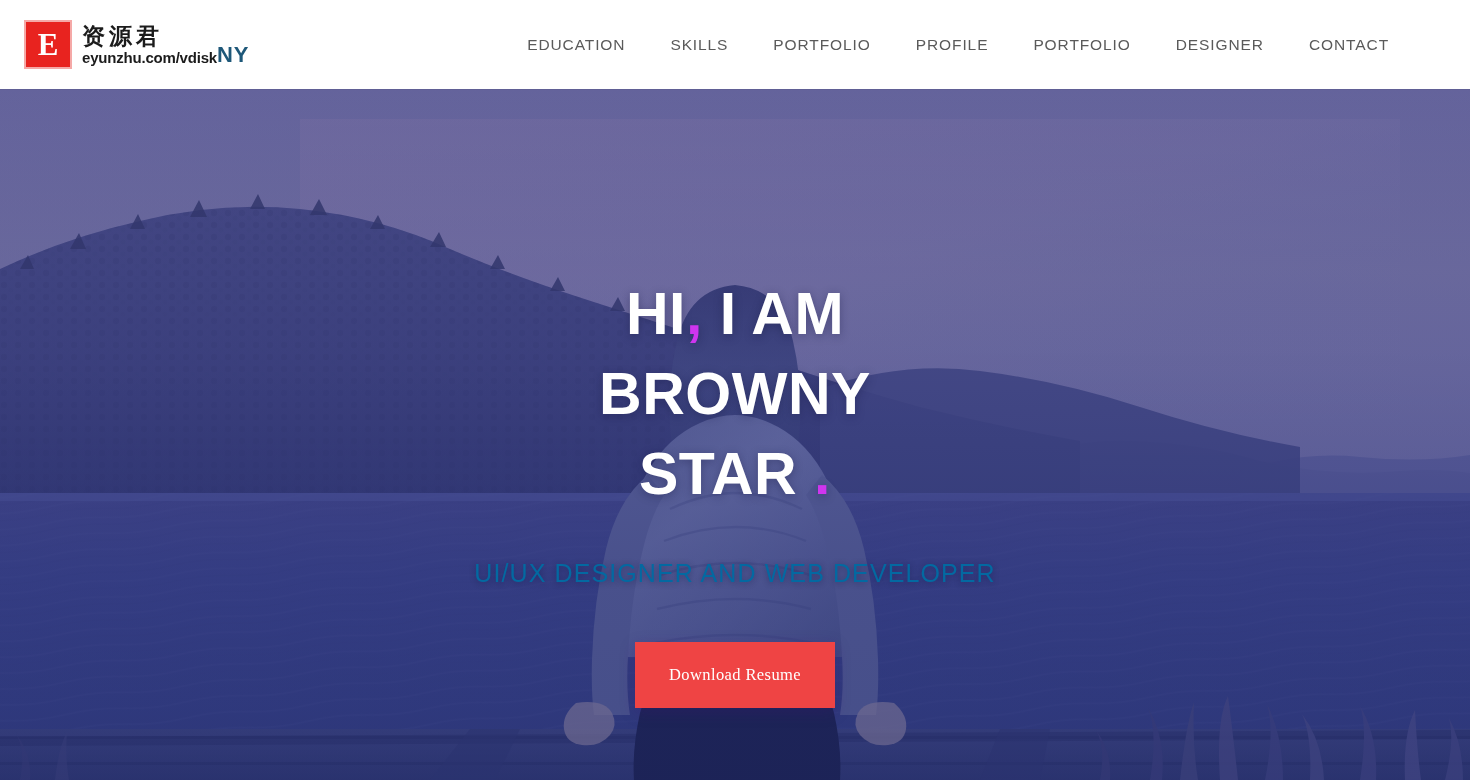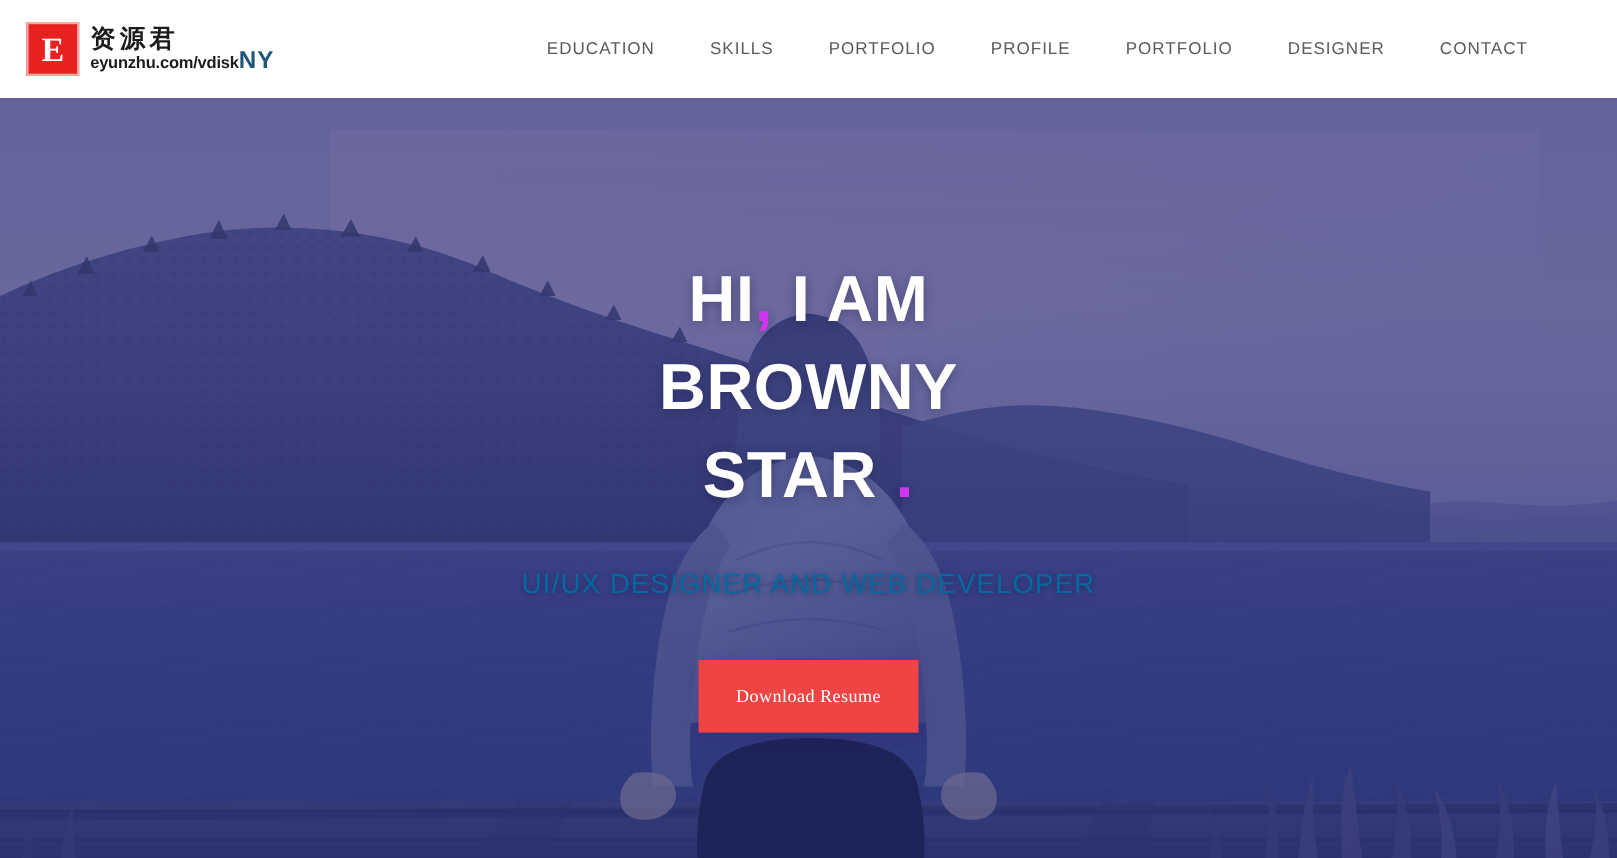--- a/index.html
+++ b/index.html
@@ -72,21 +72,21 @@
     letter-spacing:1px;
     align-self:flex-start;
     margin-top:22px;
     opacity:0.92;
   }
 
   .main-nav{
     display:flex; align-items:center;
     margin-left:auto;
     margin-right:60px;
-    gap:8px;
+    gap:3px;
     text-align:right;
   }
   .nav-link{
     display:block;
     padding:0 21px;
     font-size:15.5px;
     letter-spacing:0.9px;
     color:#5a5a5a;
     text-decoration:none;
     font-weight:400;
@@ -113,20 +113,21 @@
         rgba(46,52,128,0.40) 70%,
         rgba(40,48,122,0.42) 100%);
     mix-blend-mode:normal;
     pointer-events:none;
   }
   .hero-content{
     position:absolute; inset:0;
     display:flex; flex-direction:column;
     align-items:center;
     z-index:10;
+    margin-top:42px;
   }
   .hero-title{
     width:100%;
     text-align:center;
     color:#ffffff;
     font-weight:700;
     font-size:59px;
     line-height:80px;
     letter-spacing:0.5px;
     margin-top:143px;

